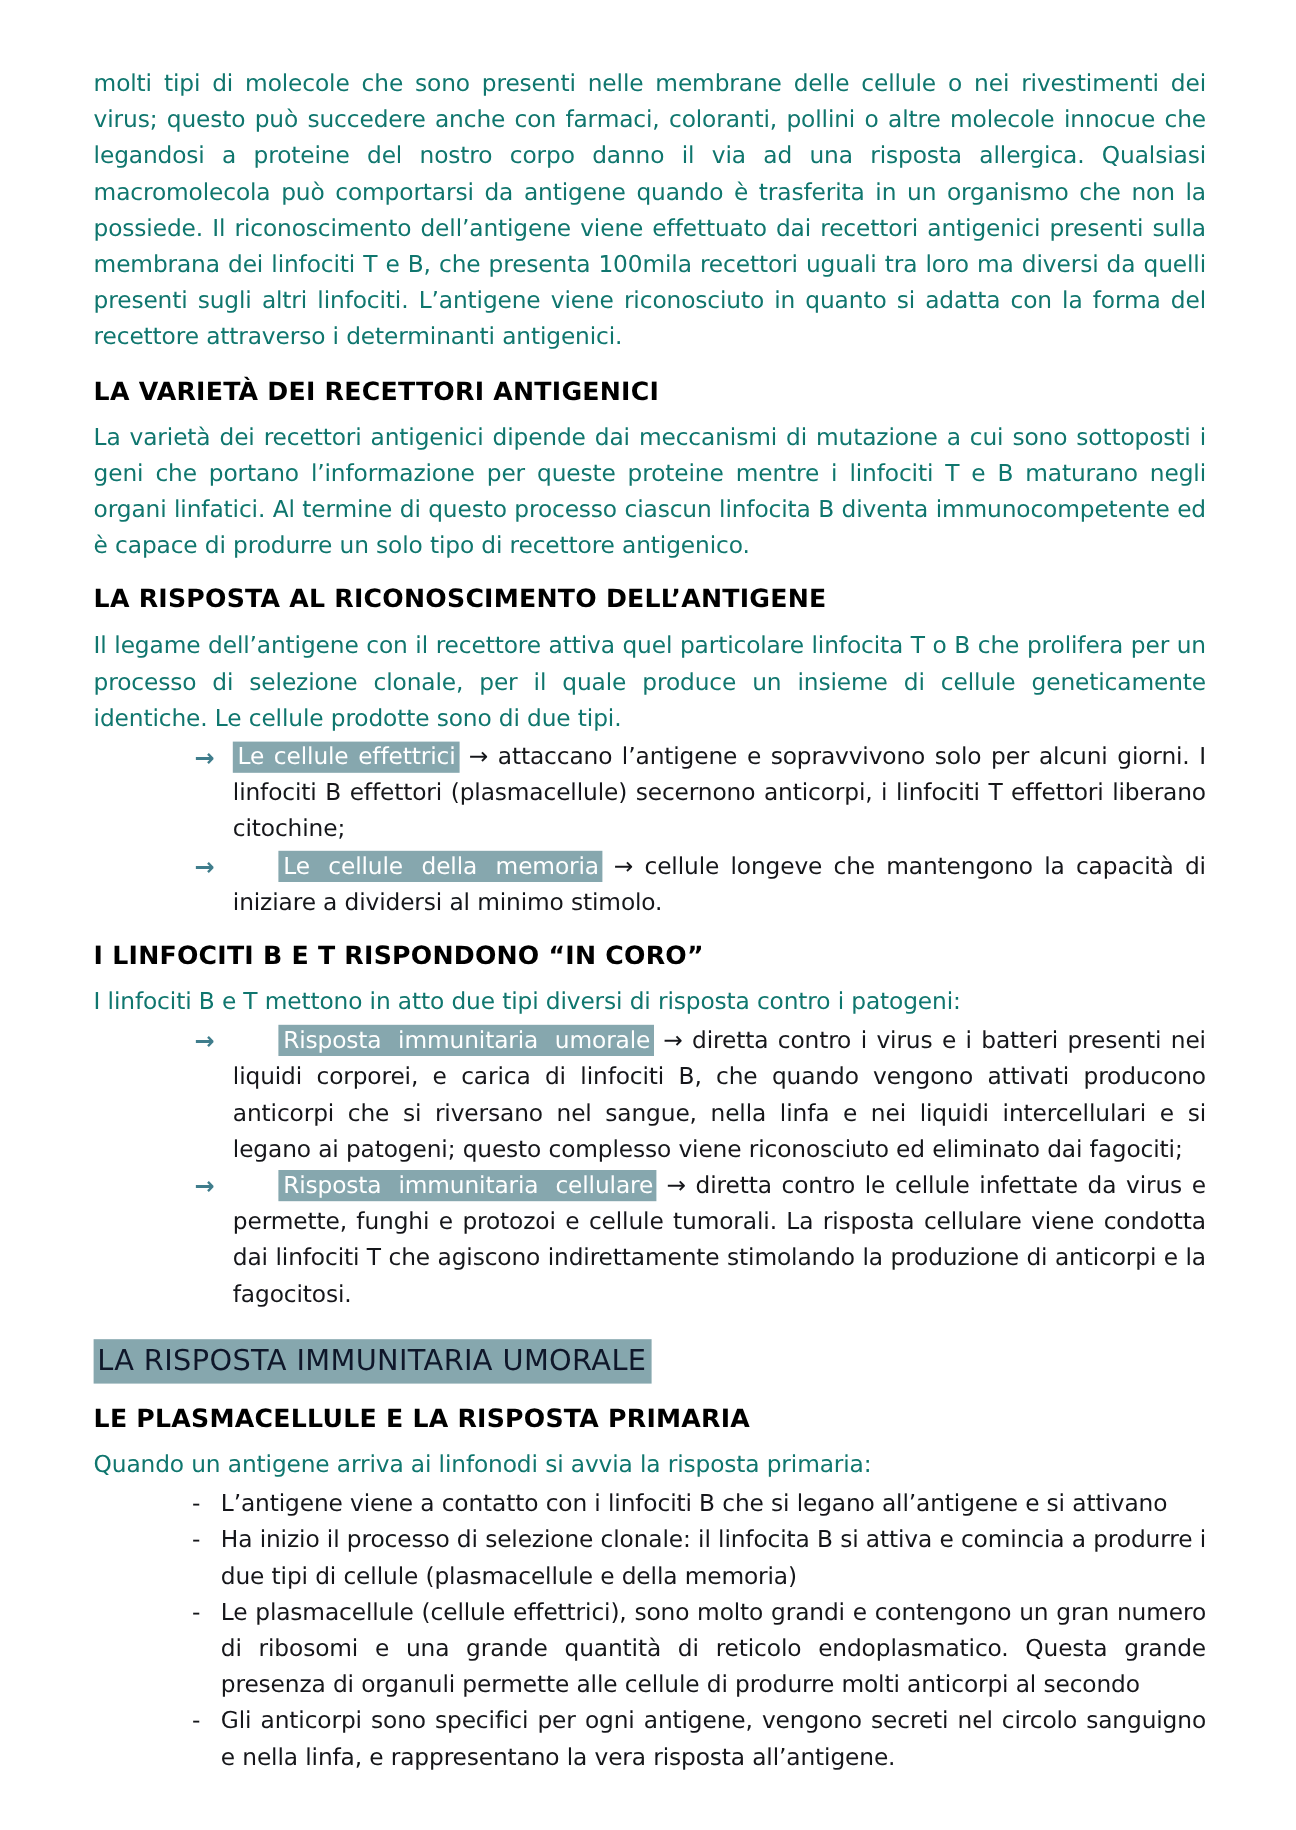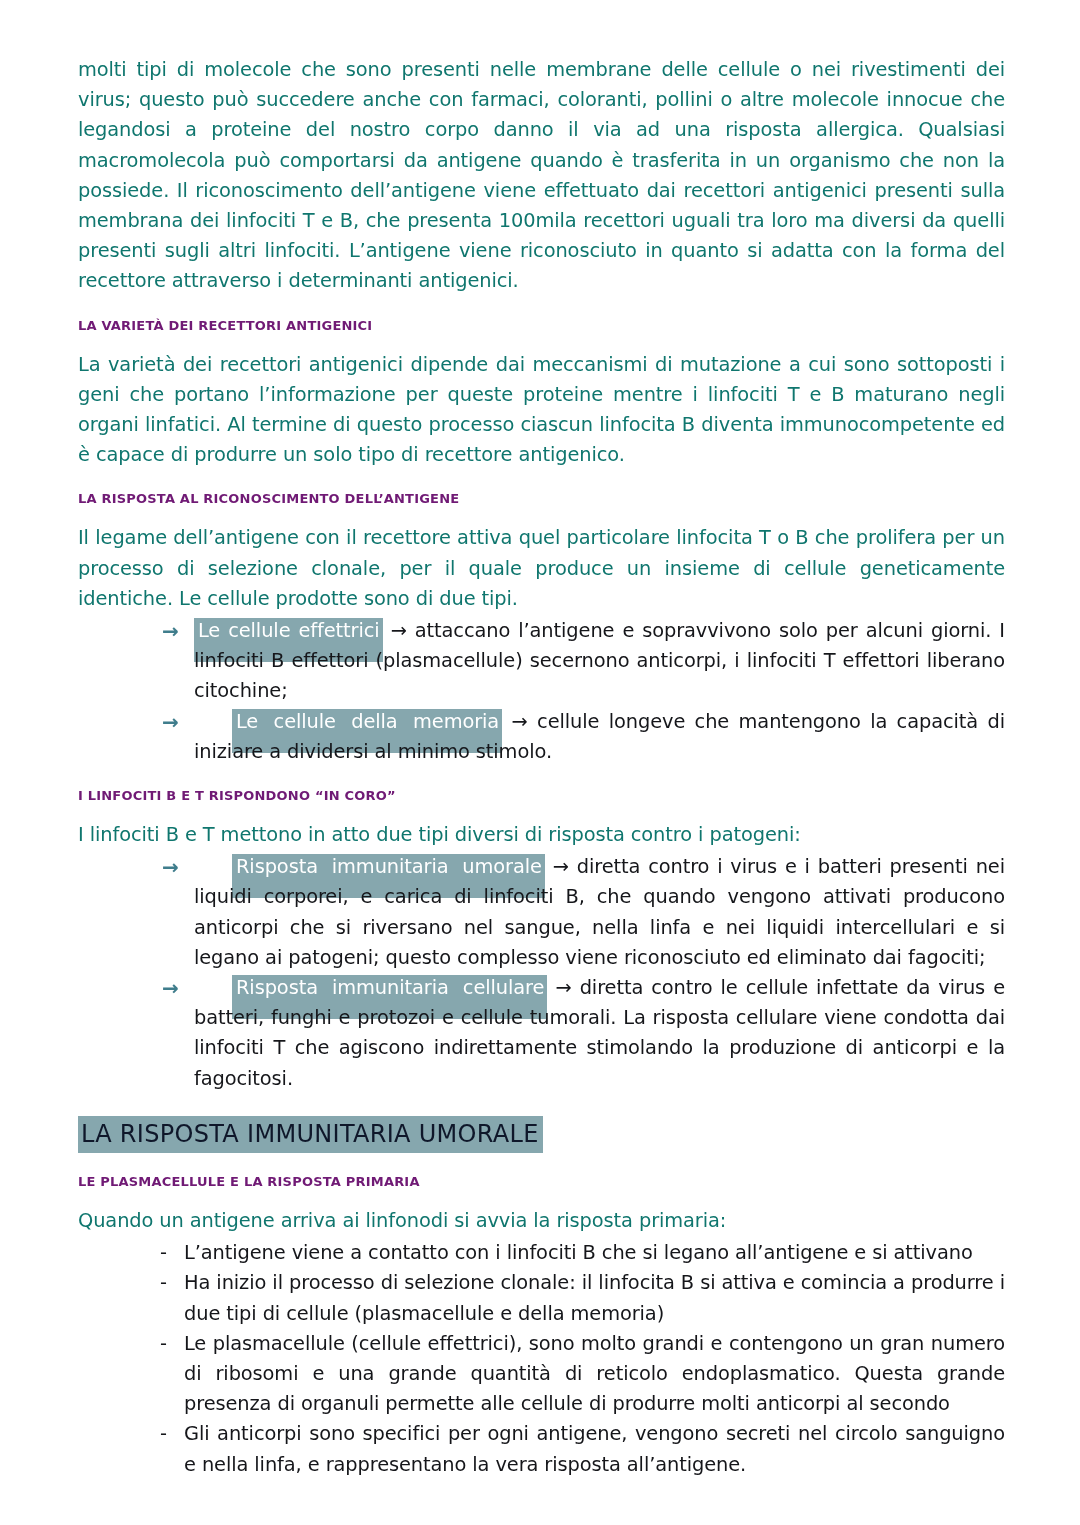--- a/index.html
+++ b/index.html
@@ -30,24 +30,24 @@
     text-align: justify;
     text-justify: inter-word;
     margin: 0 0 2px 0;
     letter-spacing: -0.1px;
     word-spacing: 0px;
     color: #0f766e;
   }
 
   
   .heading {
-    font-size: 13px;
+    font-size: 21px;
     line-height: 30px;
     font-weight: 600;
-    color: #701a75;
+    color: #000000;
     letter-spacing: 0.2px;
     margin: 14px 0 9px 0;
     white-space: nowrap;
   }
 
   
   .banner {
     margin: 22px 0 14px 0;
     line-height: 1;
   }
@@ -60,21 +60,21 @@
     font-weight: 500;
     letter-spacing: 0.3px;
     padding: 1px 4px 2px 3px;
     white-space: nowrap;
   }
 
   
   .hl {
     background: #86a7ae;
     color: #ffffff;
-    padding: 1px 3px 20px 4px;
+    padding: 1px 3px 2px 4px;
     box-decoration-break: clone;
     -webkit-box-decoration-break: clone;
   }
   .hl.spread {
     
     word-spacing: 6px;
     margin-left: 38px;
   }
 
   
@@ -156,21 +156,21 @@
   </ul>
 
   <h2 class="heading">I LINFOCITI B E T RISPONDONO “IN CORO”</h2>
   <p class="para">I linfociti B e T mettono in atto due tipi diversi di risposta contro i patogeni:</p>
 
   <ul class="arrow-list">
     <li class="arrow-item">
       <span class="arrow-glyph">→</span><span class="hl spread">Risposta immunitaria umorale</span> <span class="inline-arrow">→</span> <span>diretta contro i virus e i batteri presenti nei liquidi corporei, e carica di linfociti B, che quando vengono attivati producono anticorpi che si riversano nel sangue, nella linfa e nei liquidi intercellulari e si legano ai patogeni; questo complesso viene riconosciuto ed eliminato dai fagociti;</span>
     </li>
     <li class="arrow-item">
-      <span class="arrow-glyph">→</span><span class="hl spread">Risposta immunitaria cellulare</span> <span class="inline-arrow">→</span> <span>diretta contro le cellule infettate da virus e batteri, funghi e protozoi e cellule tumorali. La risposta cellulare viene condotta dai linfociti T che agiscono indirettamente stimolando la produzione di anticorpi e la fagocitosi.</span>
+      <span class="arrow-glyph">→</span><span class="hl spread">Risposta immunitaria cellulare</span> <span class="inline-arrow">→</span> <span>diretta contro le cellule infettate da virus e permette, funghi e protozoi e cellule tumorali. La risposta cellulare viene condotta dai linfociti T che agiscono indirettamente stimolando la produzione di anticorpi e la fagocitosi.</span>
     </li>
   </ul>
 
   <div class="banner">
     <span class="banner-text">LA RISPOSTA IMMUNITARIA UMORALE</span>
   </div>
 
   <h2 class="heading">LE PLASMACELLULE E LA RISPOSTA PRIMARIA</h2>
   <p class="para">Quando un antigene arriva ai linfonodi si avvia la risposta primaria:</p>
 

